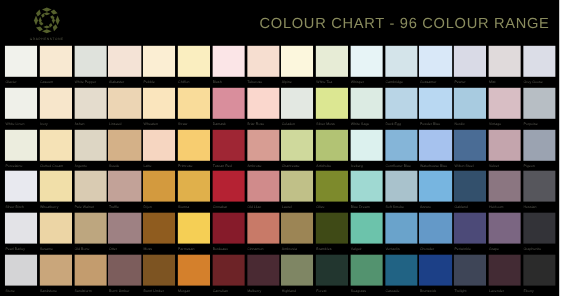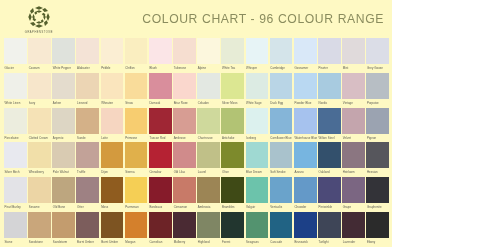--- a/index.html
+++ b/index.html
@@ -8,23 +8,23 @@
   }
   body {
     width: 480px;
     height: 247px;
     background: #ffffff;
     font-family: "Liberation Sans", sans-serif;
     overflow: hidden;
   }
   #page {
     position: relative;
-    width: 392px;
+    width: 466px;
     height: 247px;
-    background: #fef9c3;
+    background: #000000;
     box-sizing: border-box;
   }
 
   
   #header {
     position: relative;
     height: 38px;
     display: flex;
     align-items: center;
     justify-content: space-between;

